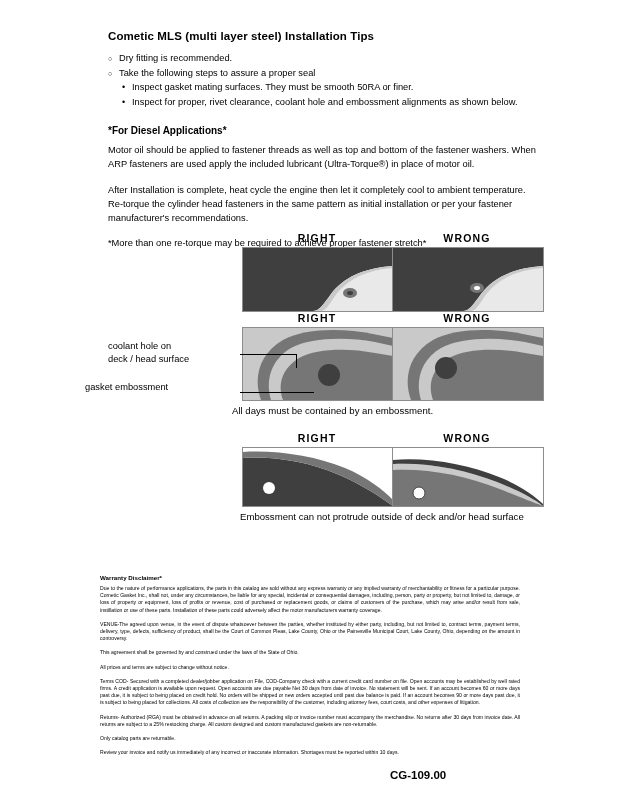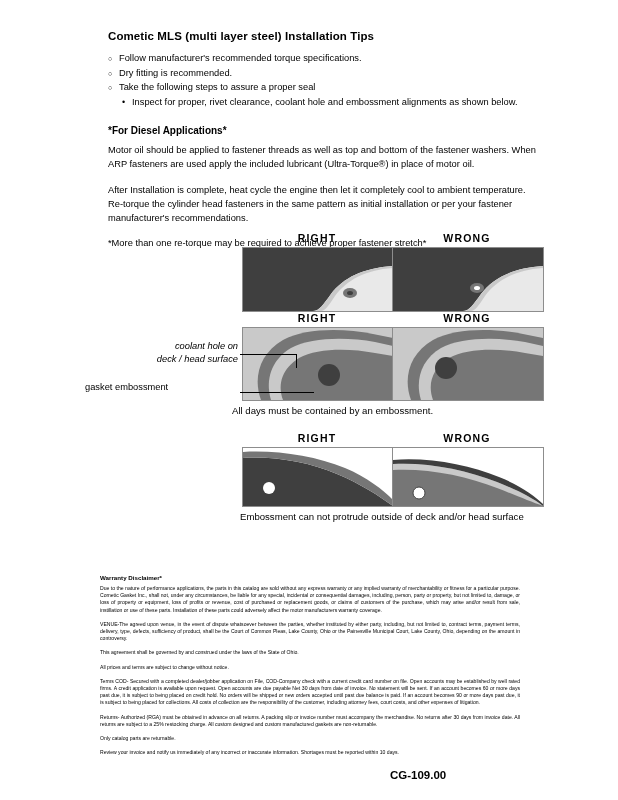--- a/index.html
+++ b/index.html
@@ -119,22 +119,20 @@
     line-height: 12.5px;
   }
   .caption.two-line { line-height: 12.5px; padding-left: 8px; }
 
   
   .callouts {
     position: absolute;
     left: 108px;
     top: 336px;
     width: 130px;
-    text-align: right;
-    font-style: italic;
   }
   .callout-line {
     font-size: 9.3px;
     line-height: 12.5px;
   }
   .callout2 {
     position: absolute;
     left: 85px;
     top: 378px;
     width: 153px;
@@ -182,25 +180,25 @@
 </style>
 </head>
 <body>
 
 <div class="page">
 
   <div class="content">
     <h1 class="title">Cometic MLS (multi layer steel) Installation Tips</h1>
 
     <ul class="bullets">
-      <li>Follow manufacturer's recommended torque specifications.</li>
       <li>Dry fitting is recommended.</li>
       <li>Take the following steps to assure a proper seal</li>
     </ul>
     <ul class="subbullets">
+      <li>Inspect gasket mating surfaces.  They must be smooth 50RA or finer.</li>
       <li>Inspect for proper, rivet clearance, coolant hole and embossment alignments as shown below.</li>
     </ul>
 
     <h2 class="subhead">*For Diesel Applications*</h2>
     <p class="body">Motor oil should be applied to fastener threads as well as top and bottom of the fastener washers. When ARP fasteners are used apply the included lubricant (Ultra-Torque®) in place of motor oil.</p>
     <p class="body">After Installation is complete, heat cycle the engine then let it completely cool to ambient temperature. Re-torque the cylinder head fasteners in the same pattern as initial installation or per your fastener manufacturer's recommendations.</p>
     <p class="body last">*More than one re-torque may be required to achieve proper fastener stretch*</p>
   </div>
 
   <div class="figures">

